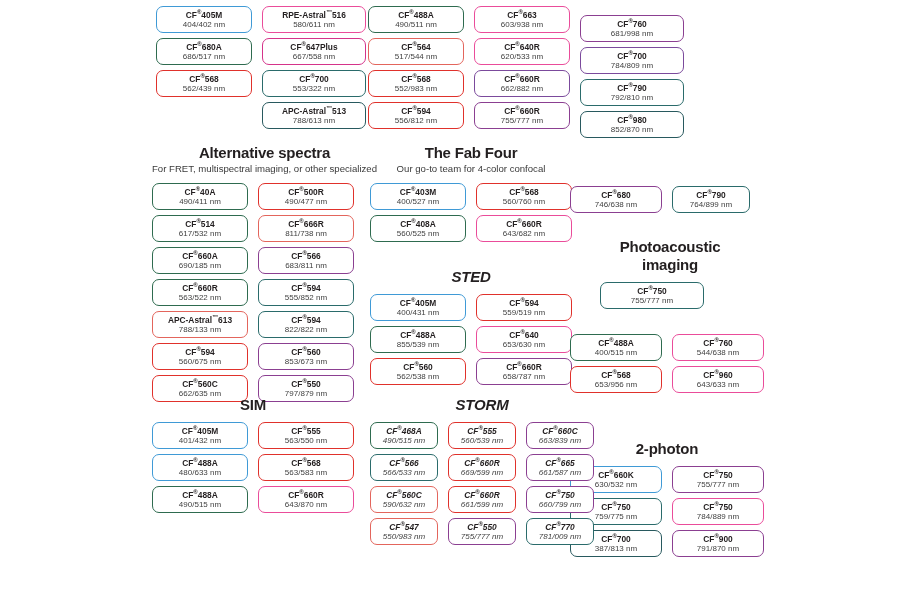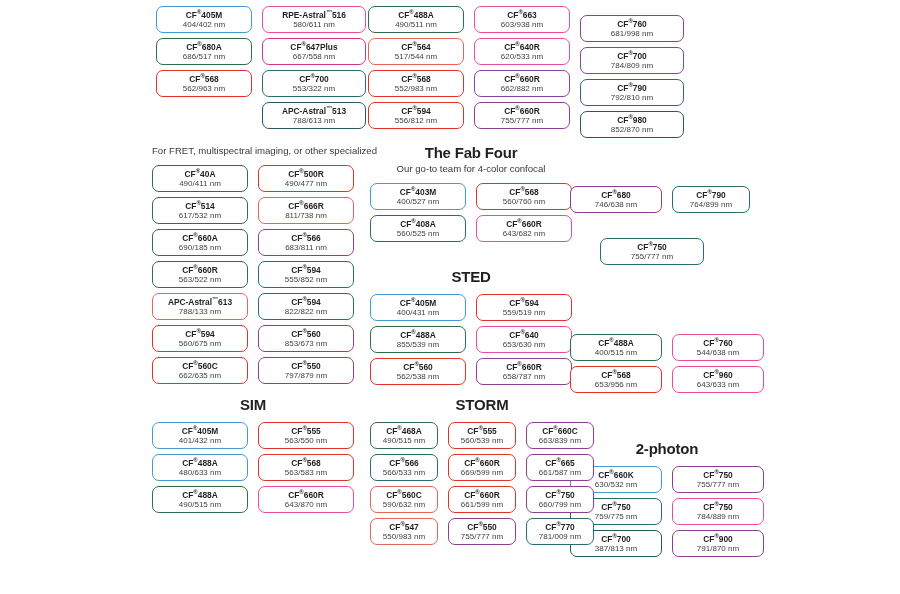--- a/index.html
+++ b/index.html
@@ -77,21 +77,21 @@
           <div class="chip" style="width: 96px; border-color: rgb(63, 154, 214);">
             <div class="nm">CF<sup>®</sup>405M</div>
             <div class="wl">404/402 nm</div>
           </div>
           <div class="chip" style="width: 96px; border-color: rgb(46, 107, 79);">
             <div class="nm">CF<sup>®</sup>680A</div>
             <div class="wl">686/517 nm</div>
           </div>
           <div class="chip" style="width: 96px; border-color: rgb(224, 49, 43);">
             <div class="nm">CF<sup>®</sup>568</div>
-            <div class="wl">562/963 nm</div>
+            <div class="wl">562/439 nm</div>
           </div>
         </div>
         <div class="col">
           <div class="chip" style="width: 104px; border-color: rgb(234, 76, 154);">
             <div class="nm">RPE-Astral<sup>™</sup>516</div>
             <div class="wl">580/611 nm</div>
           </div>
           <div class="chip" style="width: 104px; border-color: rgb(213, 51, 138);">
             <div class="nm">CF<sup>®</sup>647Plus</div>
             <div class="wl">667/558 nm</div>
@@ -165,20 +165,21 @@
           <div class="chip" style="width: 104px; border-color: rgb(40, 89, 94);">
             <div class="nm">CF<sup>®</sup>980</div>
             <div class="wl">852/870 nm</div>
           </div>
         </div>
       </div>
     </div>
 
   <div class="group" style="left:152px;top:144px;">
       <div class="group-head" style="margin-bottom: 8px;">
+        <div class="group-title">Alternative spectra</div>
         <div class="group-sub">For FRET, multispectral imaging, or other specialized</div>
       </div>
       <div class="cols">
         <div class="col">
           <div class="chip" style="width: 96px; border-color: rgb(46, 107, 79);">
             <div class="nm">CF<sup>®</sup>40A</div>
             <div class="wl">490/411 nm</div>
           </div>
           <div class="chip" style="width: 96px; border-color: rgb(46, 107, 79);">
             <div class="nm">CF<sup>®</sup>514</div>
@@ -259,21 +260,21 @@
             <div class="wl">560/760 nm</div>
           </div>
           <div class="chip" style="width: 96px; border-color: rgb(234, 76, 154);">
             <div class="nm">CF<sup>®</sup>660R</div>
             <div class="wl">643/682 nm</div>
           </div>
         </div>
       </div>
     </div>
   <div class="group" style="left:370px;top:268px;">
-      <div class="group-head" style="margin-bottom: 8px;">
+      <div class="group-head" style="margin-bottom: 8px; font-style: italic;">
         <div class="group-title">STED</div>
       </div>
       <div class="cols">
         <div class="col">
           <div class="chip" style="width: 96px; border-color: rgb(63, 154, 214);">
             <div class="nm">CF<sup>®</sup>405M</div>
             <div class="wl">400/431 nm</div>
           </div>
           <div class="chip" style="width: 96px; border-color: rgb(46, 107, 79);">
             <div class="nm">CF<sup>®</sup>488A</div>
@@ -311,20 +312,23 @@
         </div>
         <div class="col">
           <div class="chip" style="width: 78px; border-color: rgb(42, 107, 107);">
             <div class="nm">CF<sup>®</sup>790</div>
             <div class="wl">764/899 nm</div>
           </div>
         </div>
       </div>
     </div>
   <div class="group" style="left:600px;top:238px;width:140px;">
+      <div class="group-head" style="margin-bottom: 8px;">
+        <div class="group-title two-line">Photoacoustic imaging</div>
+      </div>
       <div class="cols">
         <div class="col">
           <div class="chip" style="width: 104px; border-color: rgb(42, 107, 107);">
             <div class="nm">CF<sup>®</sup>750</div>
             <div class="wl">755/777 nm</div>
           </div>
         </div>
       </div>
     </div>
   <div class="group" style="left:570px;top:334px;">
@@ -415,21 +419,21 @@
             <div class="nm">CF<sup>®</sup>568</div>
             <div class="wl">563/583 nm</div>
           </div>
           <div class="chip" style="width: 96px; border-color: rgb(234, 76, 154);">
             <div class="nm">CF<sup>®</sup>660R</div>
             <div class="wl">643/870 nm</div>
           </div>
         </div>
       </div>
     </div>
-  <div class="group" style="left:370px;top:396px;">
+  <div class="group" style="left:370px;top:396px;font-style:italic;">
       <div class="group-head" style="margin-bottom: 8px;">
         <div class="group-title">STORM</div>
       </div>
       <div class="cols">
         <div class="col">
           <div class="chip" style="width: 68px; border-color: rgb(46, 107, 79);">
             <div class="nm">CF<sup>®</sup>468A</div>
             <div class="wl">490/515 nm</div>
           </div>
           <div class="chip" style="width: 68px; border-color: rgb(42, 107, 107);">

